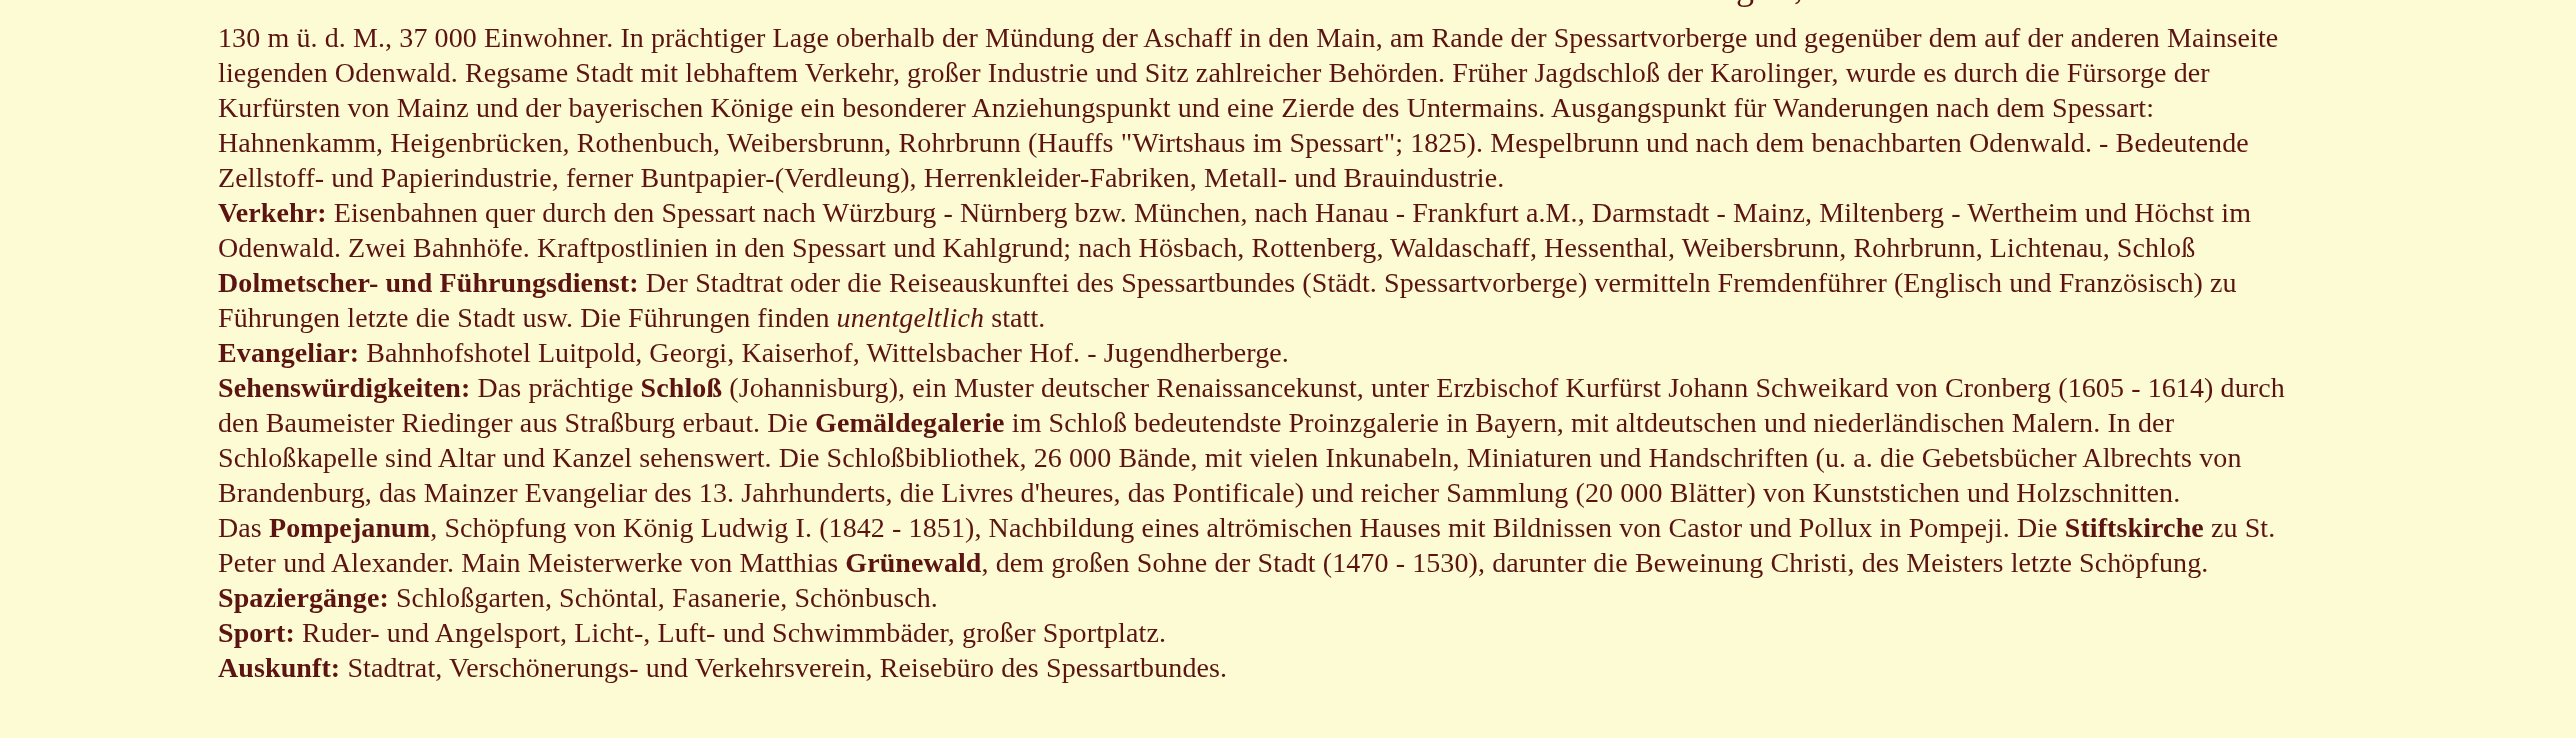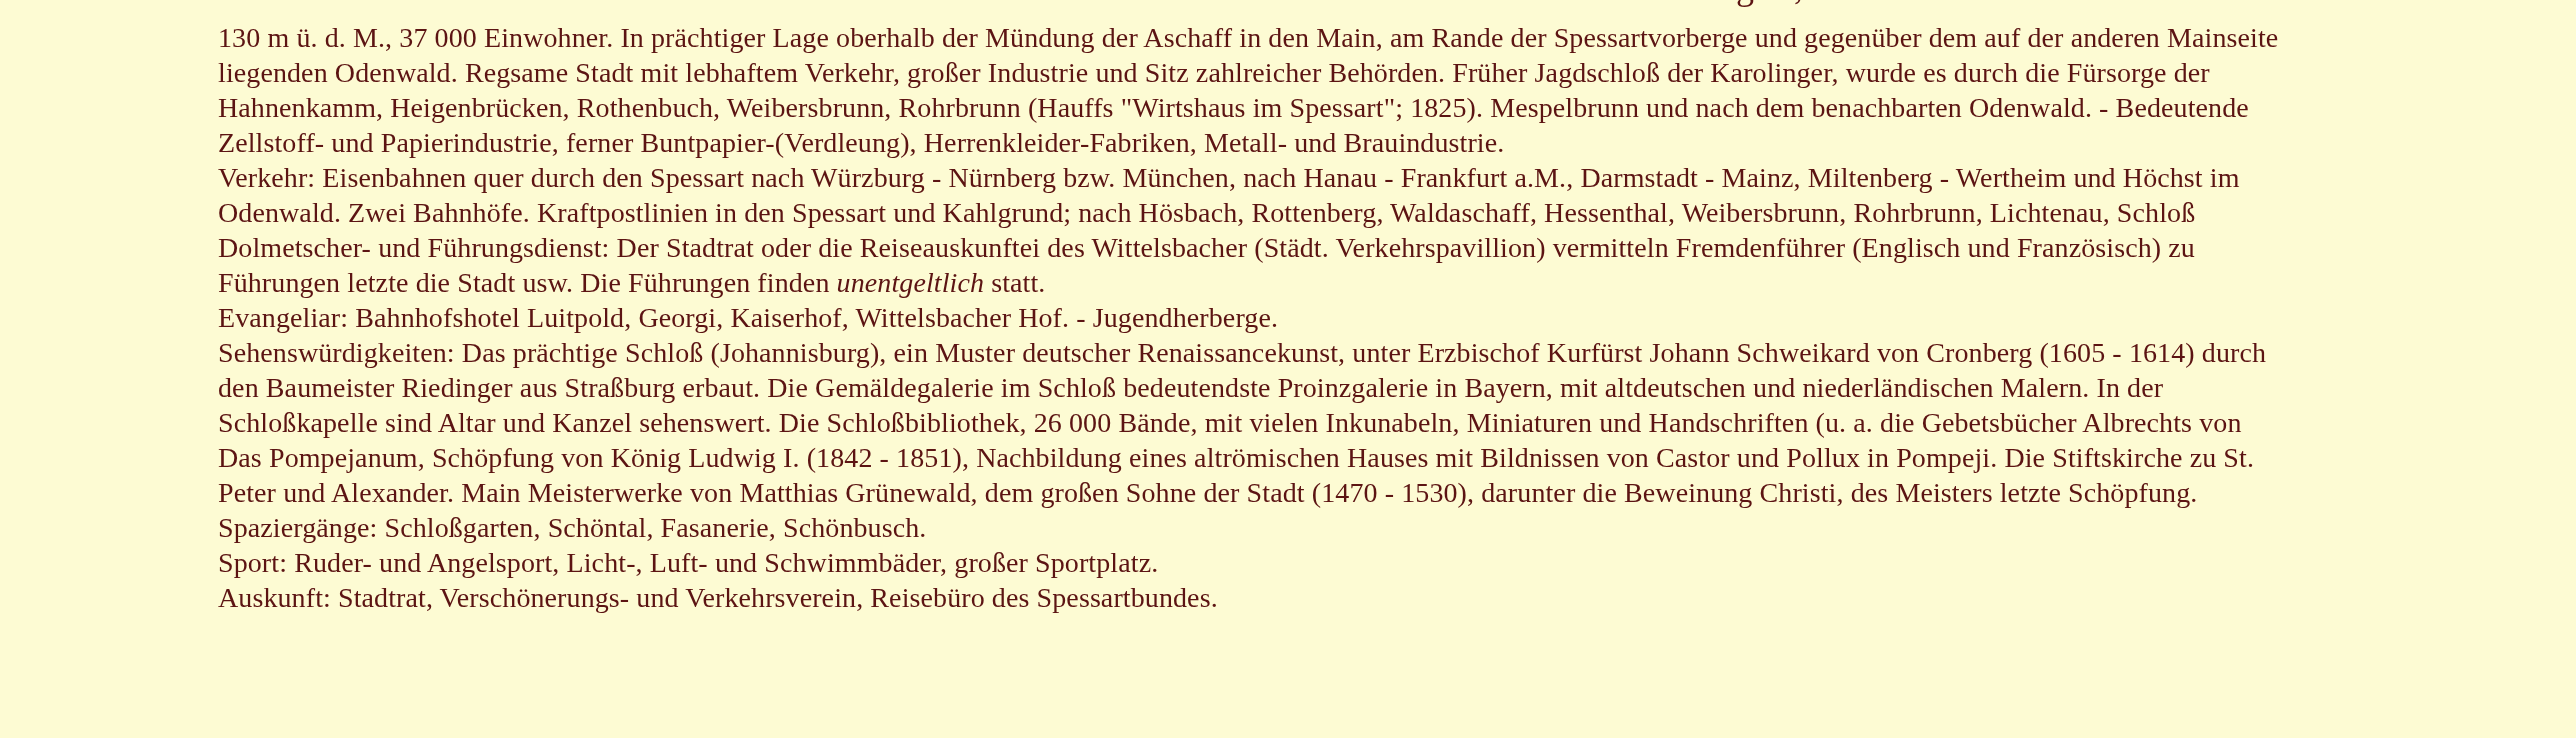--- a/index.html
+++ b/index.html
@@ -19,21 +19,21 @@
     position: absolute;
     left: 218px;
     top: 20px;
   }
   .line {
     white-space: nowrap;
     font-size: 28px;
     line-height: 35px;
     letter-spacing: 0.1px;
   }
-  .b { font-weight: normal; }
+  .b { font-weight: bold; }
   .i { font-style: italic; }
   .clipped-prev {
     position: absolute;
     left: 0;
     top: 0;
     width: 100%;
     height: 0;
     overflow: visible;
   }
   .fragment {
@@ -48,29 +48,31 @@
 <body style="background: rgb(253, 251, 211); color: rgb(92, 20, 19);">
 
 <div class="clipped-prev">
     <span class="fragment" style="left: 1736px;">g</span>
     <span class="fragment" style="left: 1794px;">,</span>
   </div>
 
 <div class="article">
     <div class="line"><span>130 m ü. d. M., 37 000 Einwohner. In prächtiger Lage oberhalb der Mündung der Aschaff in den Main, am Rande der Spessartvorberge und gegenüber dem auf der anderen Mainseite</span></div>
     <div class="line"><span>liegenden Odenwald. Regsame Stadt mit lebhaftem Verkehr, großer Industrie und Sitz zahlreicher Behörden. Früher Jagdschloß der Karolinger, wurde es durch die Fürsorge der</span></div>
+    <div class="line"><span>Kurfürsten von Mainz und der bayerischen Könige ein besonderer Anziehungspunkt und eine Zierde des Untermains. Ausgangspunkt für Wanderungen nach dem Spessart:</span></div>
     <div class="line"><span>Hahnenkamm, Heigenbrücken, Rothenbuch, Weibersbrunn, Rohrbrunn (Hauffs "Wirtshaus im Spessart"; 1825). Mespelbrunn und nach dem benachbarten Odenwald. - Bedeutende</span></div>
     <div class="line"><span>Zellstoff- und Papierindustrie, ferner Buntpapier-(Verdleung), Herrenkleider-Fabriken, Metall- und Brauindustrie.</span></div>
     <div class="line"><span class="b">Verkehr:</span><span> Eisenbahnen quer durch den Spessart nach Würzburg - Nürnberg bzw. München, nach Hanau - Frankfurt a.M., Darmstadt - Mainz, Miltenberg - Wertheim und Höchst im</span></div>
     <div class="line"><span>Odenwald. Zwei Bahnhöfe. Kraftpostlinien in den Spessart und Kahlgrund; nach Hösbach, Rottenberg, Waldaschaff, Hessenthal, Weibersbrunn, Rohrbrunn, Lichtenau, Schloß</span></div>
-    <div class="line"><span class="b">Dolmetscher- und Führungsdienst:</span><span> Der Stadtrat oder die Reiseauskunftei des Wittelsbacher (Städt. Verkehrspavillion) vermitteln Fremdenführer (Englisch und Französisch) zu</span></div>
+    <div class="line"><span class="b">Dolmetscher- und Führungsdienst:</span><span> Der Stadtrat oder die Reiseauskunftei des Spessartbundes (Städt. Spessartvorberge) vermitteln Fremdenführer (Englisch und Französisch) zu</span></div>
     <div class="line"><span>Führungen letzte die Stadt usw. Die Führungen finden </span><span class="i">unentgeltlich</span><span> statt.</span></div>
     <div class="line"><span class="b">Evangeliar:</span><span> Bahnhofshotel Luitpold, Georgi, Kaiserhof, Wittelsbacher Hof. - Jugendherberge.</span></div>
     <div class="line"><span class="b">Sehenswürdigkeiten:</span><span> Das prächtige </span><span class="b">Schloß</span><span> (Johannisburg), ein Muster deutscher Renaissancekunst, unter Erzbischof Kurfürst Johann Schweikard von Cronberg (1605 - 1614) durch</span></div>
     <div class="line"><span>den Baumeister Riedinger aus Straßburg erbaut. Die </span><span class="b">Gemäldegalerie</span><span> im Schloß bedeutendste Proinzgalerie in Bayern, mit altdeutschen und niederländischen Malern. In der</span></div>
     <div class="line"><span>Schloßkapelle sind Altar und Kanzel sehenswert. Die Schloßbibliothek, 26 000 Bände, mit vielen Inkunabeln, Miniaturen und Handschriften (u. a. die Gebetsbücher Albrechts von</span></div>
+    <div class="line"><span>Brandenburg, das Mainzer Evangeliar des 13. Jahrhunderts, die Livres d'heures, das Pontificale) und reicher Sammlung (20 000 Blätter) von Kunststichen und Holzschnitten.</span></div>
     <div class="line"><span>Das </span><span class="b">Pompejanum</span><span>, Schöpfung von König Ludwig I. (1842 - 1851), Nachbildung eines altrömischen Hauses mit Bildnissen von Castor und Pollux in Pompeji. Die </span><span class="b">Stiftskirche</span><span> zu St.</span></div>
     <div class="line"><span>Peter und Alexander. Main Meisterwerke von Matthias </span><span class="b">Grünewald</span><span>, dem großen Sohne der Stadt (1470 - 1530), darunter die Beweinung Christi, des Meisters letzte Schöpfung.</span></div>
     <div class="line"><span class="b">Spaziergänge:</span><span> Schloßgarten, Schöntal, Fasanerie, Schönbusch.</span></div>
     <div class="line"><span class="b">Sport:</span><span> Ruder- und Angelsport, Licht-, Luft- und Schwimmbäder, großer Sportplatz.</span></div>
     <div class="line"><span class="b">Auskunft:</span><span> Stadtrat, Verschönerungs- und Verkehrsverein, Reisebüro des Spessartbundes.</span></div>
   </div>
 
 
 </body></html>

